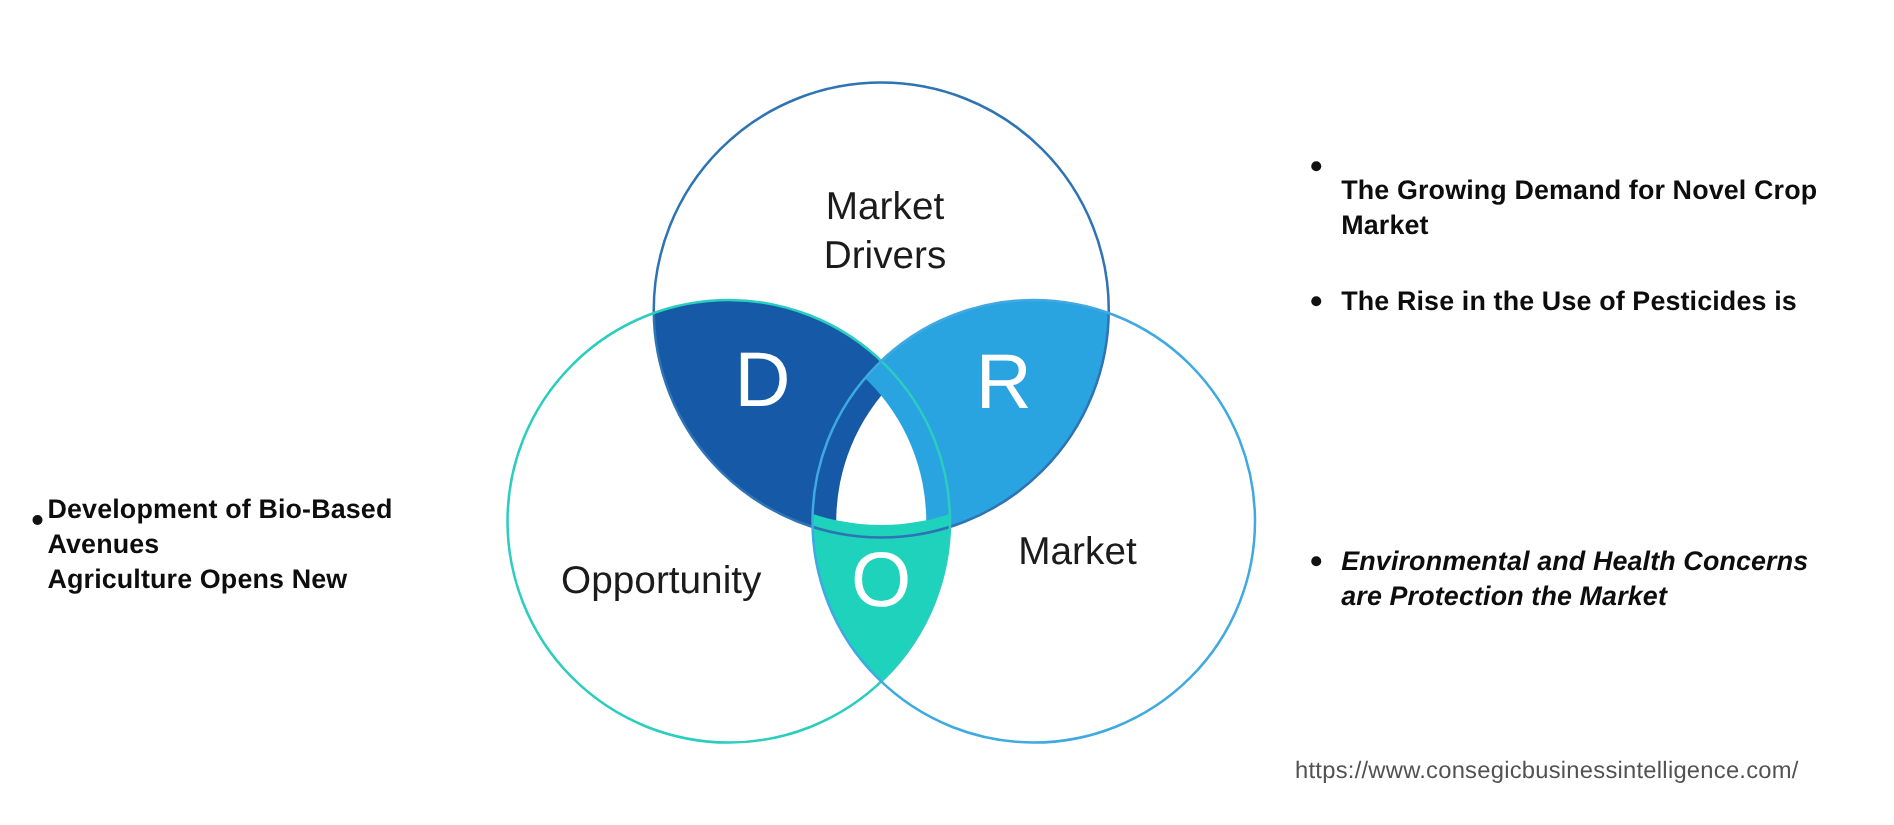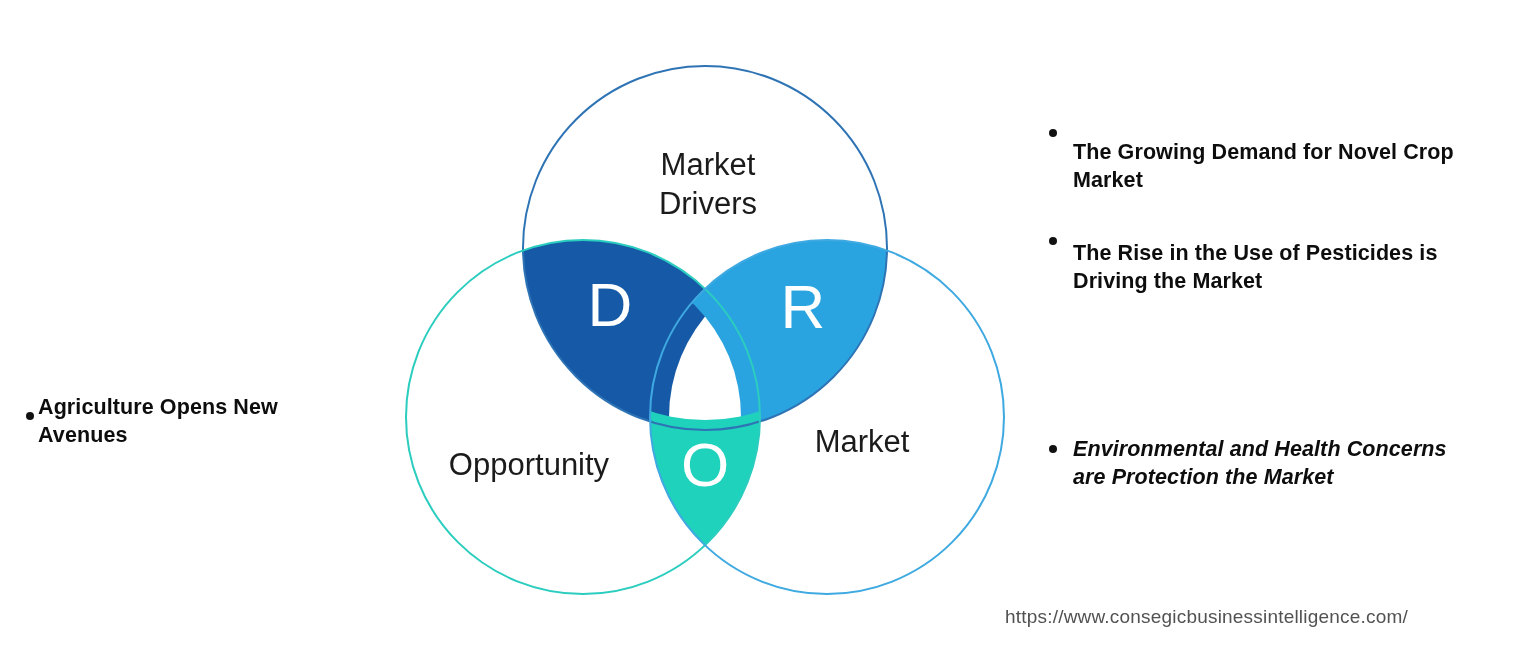--- a/index.html
+++ b/index.html
@@ -53,21 +53,21 @@
     width: 8px; height: 8px;
     border-radius: 50%;
     background: #111;
   }
 
   .footer-url {
     position: absolute;
     left: 1005px;
     top: 606px;
     width: 465px;
-    text-align: left;
+    text-align: center;
     font-size: 19px;
     font-weight: 400;
     color: #525252;
     letter-spacing: 0.2px;
     white-space: nowrap;
   }
 </style>
 </head>
 <body>
 
@@ -114,34 +114,34 @@
   <div class="venn-label" style="left:862px; top:441px;">
     <span>Market</span>
   </div>
 
   <div class="petal-letter" style="left:610px; top:306px;">D</div>
   <div class="petal-letter" style="left:803px; top:308px;">R</div>
   <div class="petal-letter" style="left:705px; top:466px;">O</div>
 
   <span class="bullet-dot" style="left:26px; top:412px;"></span>
   <div class="note" style="left:38px; top:393px;">
+    <span>Development of Bio-Based</span>
+    <span>Avenues</span>
     <span>Agriculture Opens New</span>
-    <span>Avenues</span>
   </div>
 
   <span class="bullet-dot" style="left:1049px; top:129px;"></span>
   <div class="note" style="left:1073px; top:119px;margin-top:19px;">
     <span>The Growing Demand for Novel Crop</span>
     <span>Market</span>
   </div>
 
   <span class="bullet-dot" style="left:1049px; top:237px;"></span>
-  <div class="note" style="left:1073px; top:227px;margin-top:12px;">
+  <div class="note" style="left:1073px; top:227px;">
     <span>The Rise in the Use of Pesticides is</span>
-    <span>Driving the Market</span>
   </div>
 
   <span class="bullet-dot" style="left:1049px; top:445px;"></span>
   <div class="note" style="left:1073px; top:435px;font-style:italic;">
     <span>Environmental and Health Concerns</span>
     <span>are Protection the Market</span>
   </div>
 
   <div class="footer-url">https://www.consegicbusinessintelligence.com/</div>
 

